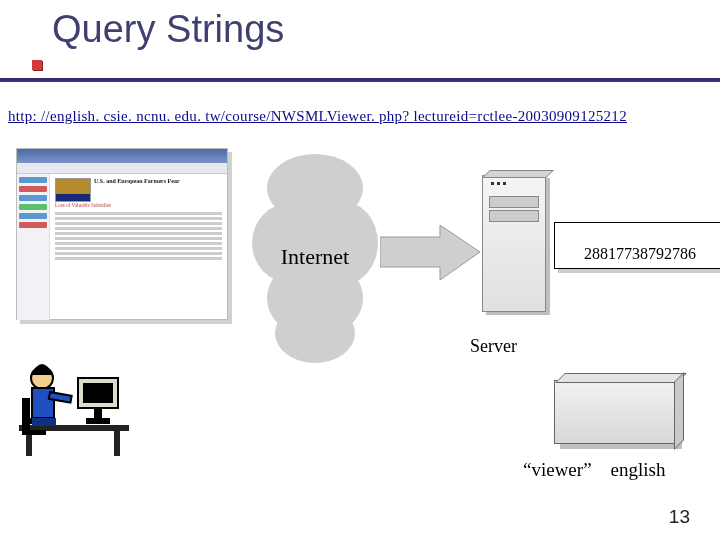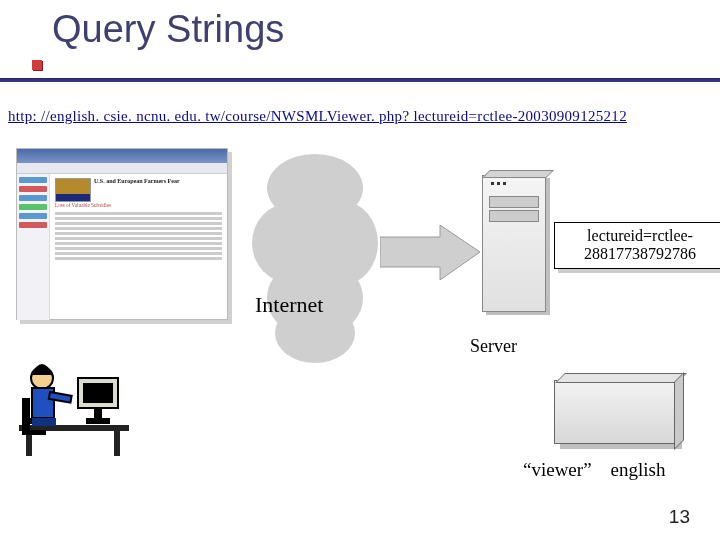--- a/index.html
+++ b/index.html
@@ -138,23 +138,23 @@
     position:absolute;
     inset:0;
     filter: drop-shadow(0 0 0 rgba(0,0,0,0));
   }
   .cloud svg { width:100%; height:100%; }
   .internet-label {
     position: absolute;
     left: 255px;
     top: 244px;
     width: 120px;
+    text-align: center;
     font-size: 22px;
     color: #000;
-    margin-top: 48px;
   }
 
   
   .arrow {
     position: absolute;
     left: 380px;
     top: 225px;
     width: 100px;
     height: 55px;
   }
@@ -328,21 +328,21 @@
       <div class="led"></div>
         <div class="led"></div>
         <div class="led"></div>
     </div>
     <div class="drive d1"></div>
     <div class="drive d2"></div>
   </div>
   <div class="server-label">Server</div>
 
   <div class="qbox">
-    <span>lectureid=rctlee-</span><br>
+    <br>
     <span>28817738792786</span>
   </div>
 
   <div class="gateway"></div>
   <div class="gateway-label">“viewer” english</div>
 
   <div class="person">
     <svg viewBox="0 0 120 120">
 
       <rect x="5" y="85" width="110" height="6" fill="#222"></rect>

